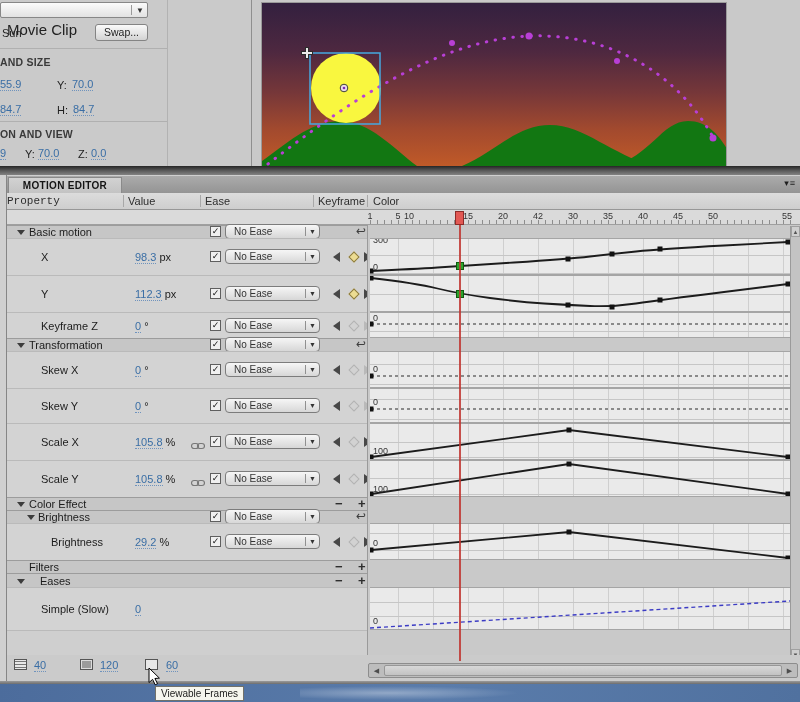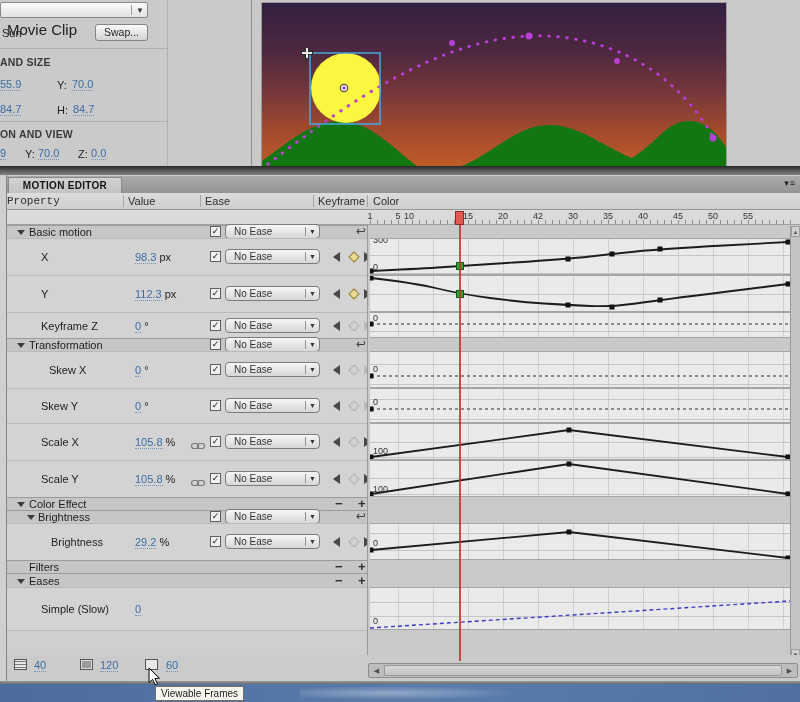--- a/index.html
+++ b/index.html
@@ -186,21 +186,21 @@
       <span class="rnum" style="left: 391px;">5</span>
       <span class="rnum" style="left: 402px;">10</span>
       <span class="rnum" style="left: 461px;">15</span>
       <span class="rnum" style="left: 496px;">20</span>
       <span class="rnum" style="left: 531px;">42</span>
       <span class="rnum" style="left: 566px;">30</span>
       <span class="rnum" style="left: 601px;">35</span>
       <span class="rnum" style="left: 636px;">40</span>
       <span class="rnum" style="left: 671px;">45</span>
       <span class="rnum" style="left: 706px;">50</span>
-      <span class="rnum" style="left: 741px;">55</span>
+      <span class="rnum" style="left: 780px;">55</span>
     </div>
   <div class="abs playhead-marker"></div>
 
   <div class="abs rows-bg"></div>
 
   <div class="row hdr" style="top:225px;height:13px;">
     <div class="tri" style="left:10px;"></div>
     <span class="lbl" style="left:22px;">Basic motion</span>
     <span class="cbx">✓</span>
     <div class="dd">
@@ -259,21 +259,21 @@
     <span class="cbx">✓</span>
     <div class="dd">
         <span class="dtext">No Ease</span>
         <span class="dsep"></span>
         <span class="darr">▼</span>
       </div>
     <span class="reset">↩</span>
   </div>
 
   <div class="row" style="top:351px;height:37px;">
-    <span class="lbl" style="left:34px;margin-left:8px;">Skew X</span>
+    <span class="lbl" style="left:34px;">Skew X</span>
     <span class="valwrap"><a class="vlink">0</a><span class="vunit">°</span></span>
     <span class="cbx">✓</span>
     <div class="dd">
         <span class="dtext">No Ease</span>
         <span class="dsep"></span>
         <span class="darr">▼</span>
       </div>
     <div class="arr-l dk" style="left:326px;border-right-width:7px;border-right-style:solid;"></div>
     <div class="dia off"></div>
     <div class="arr-r lt" style="left:357px;border-left-width:7px;border-left-style:solid;"></div>
@@ -367,21 +367,21 @@
   </div>
 
   <div class="row hdr" style="top:560px;height:13px;">
     <span class="lbl" style="left:22px;">Filters</span>
     <span class="pm" style="left:328px;">−</span>
     <span class="pm" style="left:351px;">+</span>
   </div>
 
   <div class="row hdr" style="top:573px;height:14px;">
     <div class="tri" style="left:10px;"></div>
-    <span class="lbl" style="left:22px;">Eases</span>
+    <span class="lbl" style="left:33px;">Eases</span>
     <span class="pm" style="left:328px;">−</span>
     <span class="pm" style="left:351px;">+</span>
   </div>
 
   <div class="row" style="top:587px;height:43px;">
     <span class="lbl" style="left:34px;">Simple (Slow)</span>
     <span class="valwrap"><a class="vlink">0</a></span>
   </div>
 
   <div class="row empty" style="top:630px;height:25px;"></div>

